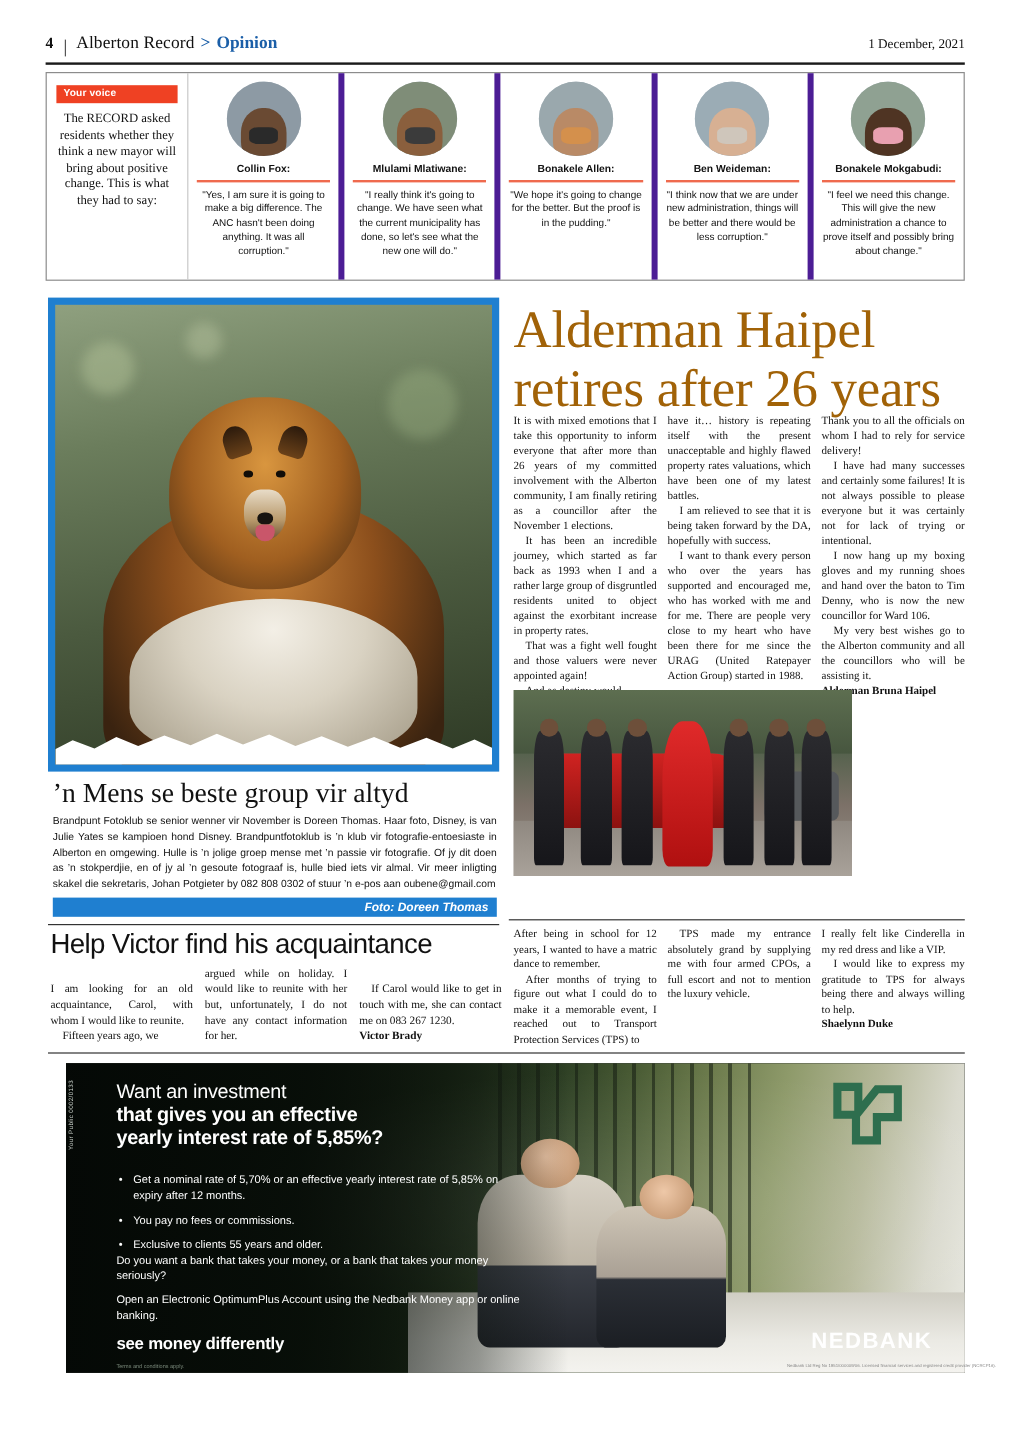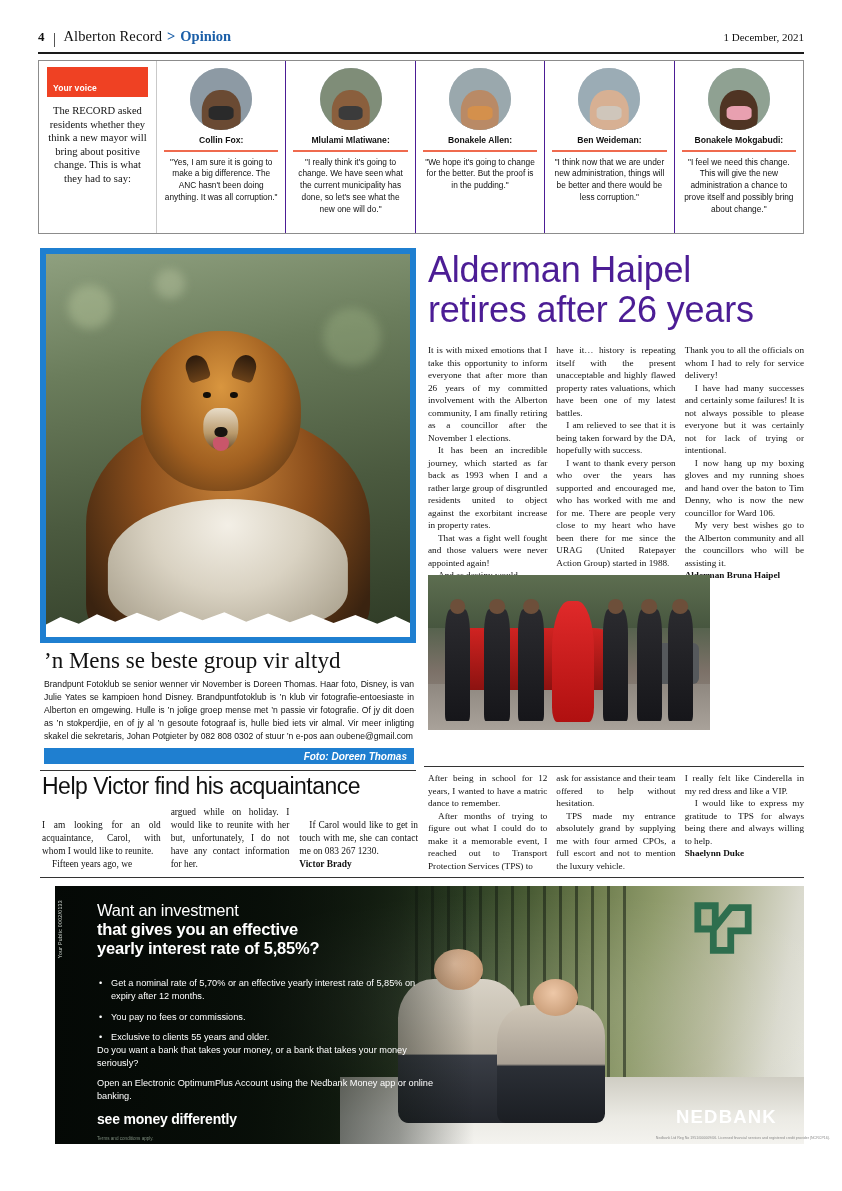--- a/index.html
+++ b/index.html
@@ -56,30 +56,30 @@
     border: 1px solid #8c8c8c; background: #fff;
     display: flex;
     box-sizing: border-box;
   }
   .vox-intro {
     width: 118px; padding: 6px 8px 6px 8px; box-sizing: border-box;
     border-right: 1px solid #c9c9c9;
   }
   .vox-tag {
     background: #ef4123; color: #fff; font-family: "Liberation Sans", sans-serif;
-    font-weight: bold; font-size: 8.5px; padding: 16px 6px 4px 6px;
+    font-weight: bold; font-size: 8.5px; padding: 1px 6px 4px 6px;
     display: inline-block; width: 100%; box-sizing: border-box; letter-spacing: .1px;
   }
   .vox-intro-text {
     margin-top: 7px; font-family: "Liberation Serif", serif;
     font-size: 10.6px; line-height: 1.28; color: #111; text-align: center;
   }
   .vox-person {
     flex: 1 1 0; padding: 7px 7px 5px 7px; box-sizing: border-box;
-    border-right: 1px solid #4c1d95; display: flex; flex-direction: column;
+    border-right: 5px solid #4c1d95; display: flex; flex-direction: column;
     align-items: center;
   }
   .vox-person:last-child { border-right: none; }
   .vox-photo {
     width: 62px; height: 62px; border-radius: 50%; overflow: hidden;
     position: relative; background: #b9c4cc;
   }
   .vox-photo .sky { position:absolute; inset:0; }
   .vox-photo .headshape {
     position: absolute; left: 50%; bottom: -8%; transform: translateX(-50%);
@@ -202,22 +202,22 @@
     font-family: "Liberation Serif", serif;
     font-size: 9.4px; line-height: 1.38; text-align: justify; color: #111;
   }
   .victor-col p { margin: 0; text-indent: 10px; }
   .victor-col p.first { text-indent: 0; }
   .sigline { font-weight: bold; text-indent: 0 !important; }
 
   
   .ald-headline {
     position: absolute; left: 428px; top: 250px; width: 376px;
-    font-family: Liberation Sans, sans-serif;
-    font-size: 36px; line-height: 1.12; color: #4c1d95; letter-spacing: -0.2px;
+    font-family: Liberation Serif, serif;
+    font-size: 44px; line-height: 1.12; color: #a16207; letter-spacing: -0.2px;
   }
   .ald-cols {
     position: absolute; left: 428px; top: 344px; width: 376px;
     display: flex; gap: 9px;
   }
   .ald-col {
     flex: 1 1 0;
     font-family: "Liberation Serif", serif;
     font-size: 9.2px; line-height: 1.36; text-align: justify; color: #111;
   }
@@ -517,21 +517,20 @@
         <div class="mp-head"></div>
       </div>
   </div>
   <div class="rule-right-a"></div>
   <div class="matric-cols">
     <div class="matric-col">
       <p class="first">After being in school for 12 years, I wanted to have a matric dance to remember.</p>
       <p>After months of trying to figure out what I could do to make it a memorable event, I reached out to Transport Protection Services (TPS) to</p>
     </div>
     <div class="matric-col">
-      <p class="first">ask for assistance and their team offered to help without hesitation.</p>
       <p>TPS made my entrance absolutely grand by supplying me with four armed CPOs, a full escort and not to mention the luxury vehicle.</p>
     </div>
     <div class="matric-col">
       <p class="first">I really felt like Cinderella in my red dress and like a VIP.</p>
       <p>I would like to express my gratitude to TPS for always being there and always willing to help.</p>
       <p class="sigline">Shaelynn Duke</p>
     </div>
   </div>
 
   <div class="rule-bottom"></div>

